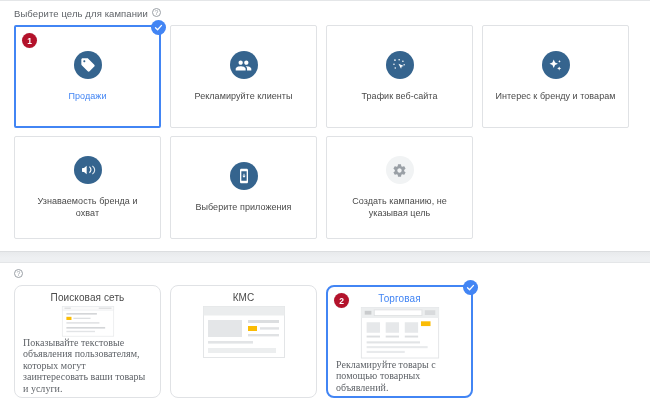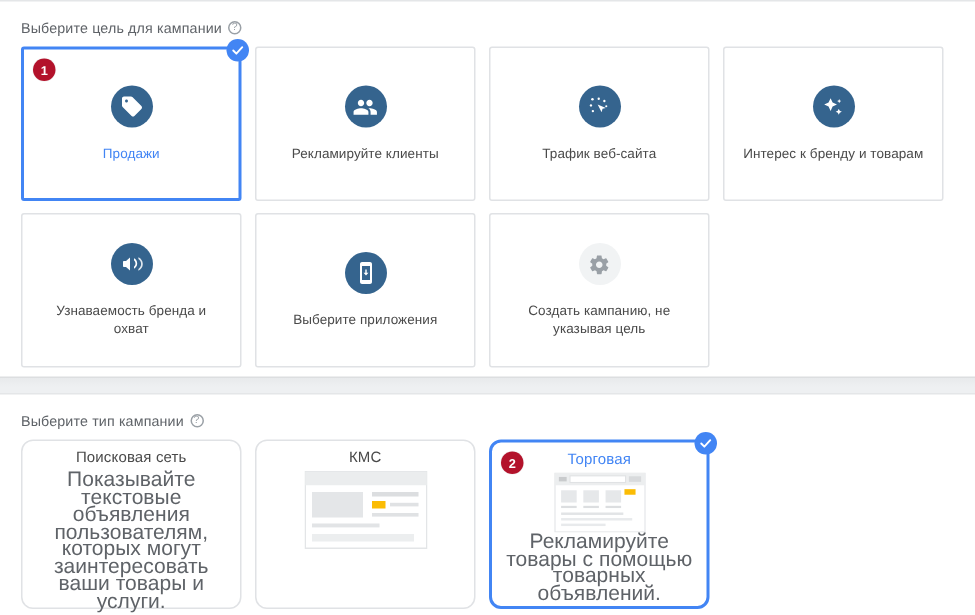--- a/index.html
+++ b/index.html
@@ -26,21 +26,21 @@
     background: #ffffff;
     width: 650px;
     position: absolute;
     left: 0;
     border-top: 1px solid #e4e6e8;
     border-bottom: 1px solid #dcdee0;
   }
   .panel-goal { top: 0; height: 252px; }
   .panel-type { top: 262px; height: 148px; border-bottom: none; }
 
-  .panel-inner { padding: 13px 14px 0 14px; }
+  .panel-inner { padding: 7px 14px 0 14px; }
 
   .section-title {
     font-size: 9.5px;
     color: #5f6368;
     letter-spacing: .1px;
     display: flex;
     align-items: center;
     gap: 4px;
     margin-bottom: 6px;
     white-space: nowrap;
@@ -159,27 +159,27 @@
   .type-title {
     font-size: 10px;
     color: #4a4a4a;
     margin-bottom: 3px;
     letter-spacing: .1px;
     white-space: nowrap;
   }
   .type-card.selected .type-title { color: #4285f4; }
 
   .type-desc {
-    font-size: 14px;
+    font-size: 10px;
     color: #5f6368;
-    text-align: center;
     line-height: 11.5px;
     letter-spacing: .02px;
     margin-top: auto;
     padding-bottom: 3px;
+    font-family: Liberation Serif, serif;
   }
 
   .thumb { margin: 0 auto; display: block; }
 
   
   .gap-shade {
     position: absolute;
     left: 0; top: 252px;
     width: 650px; height: 10px;
     background: linear-gradient(180deg,#e8eaec 0%, #eef0f2 60%);
@@ -272,21 +272,20 @@
           </div>
         </div>
     </div>
   </div>
 
   <div class="gap-shade"></div>
 
   <div class="panel panel-type">
     <div class="panel-inner">
       <div class="section-title">
-        <span>Выберите тип кампании</span>
         <span class="help-icon">?</span>
       </div>
       <div class="type-grid" id="type-grid">
           <div class="type-card">
             <div class="type-title">Поисковая сеть</div>
     <svg class="thumb" width="82" height="48" viewBox="0 0 82 48">
       <rect x="0.5" y="0.5" width="81" height="47" fill="#fff" stroke="#e3e5e7"></rect>
       <rect x="0.5" y="0.5" width="81" height="6" fill="#fafafa" stroke="#e8eaec"></rect>
       <rect x="4" y="2.6" width="10" height="1.6" fill="#d2d4d6"></rect>
       <rect x="58" y="2.6" width="20" height="1.6" fill="#d2d4d6"></rect>

